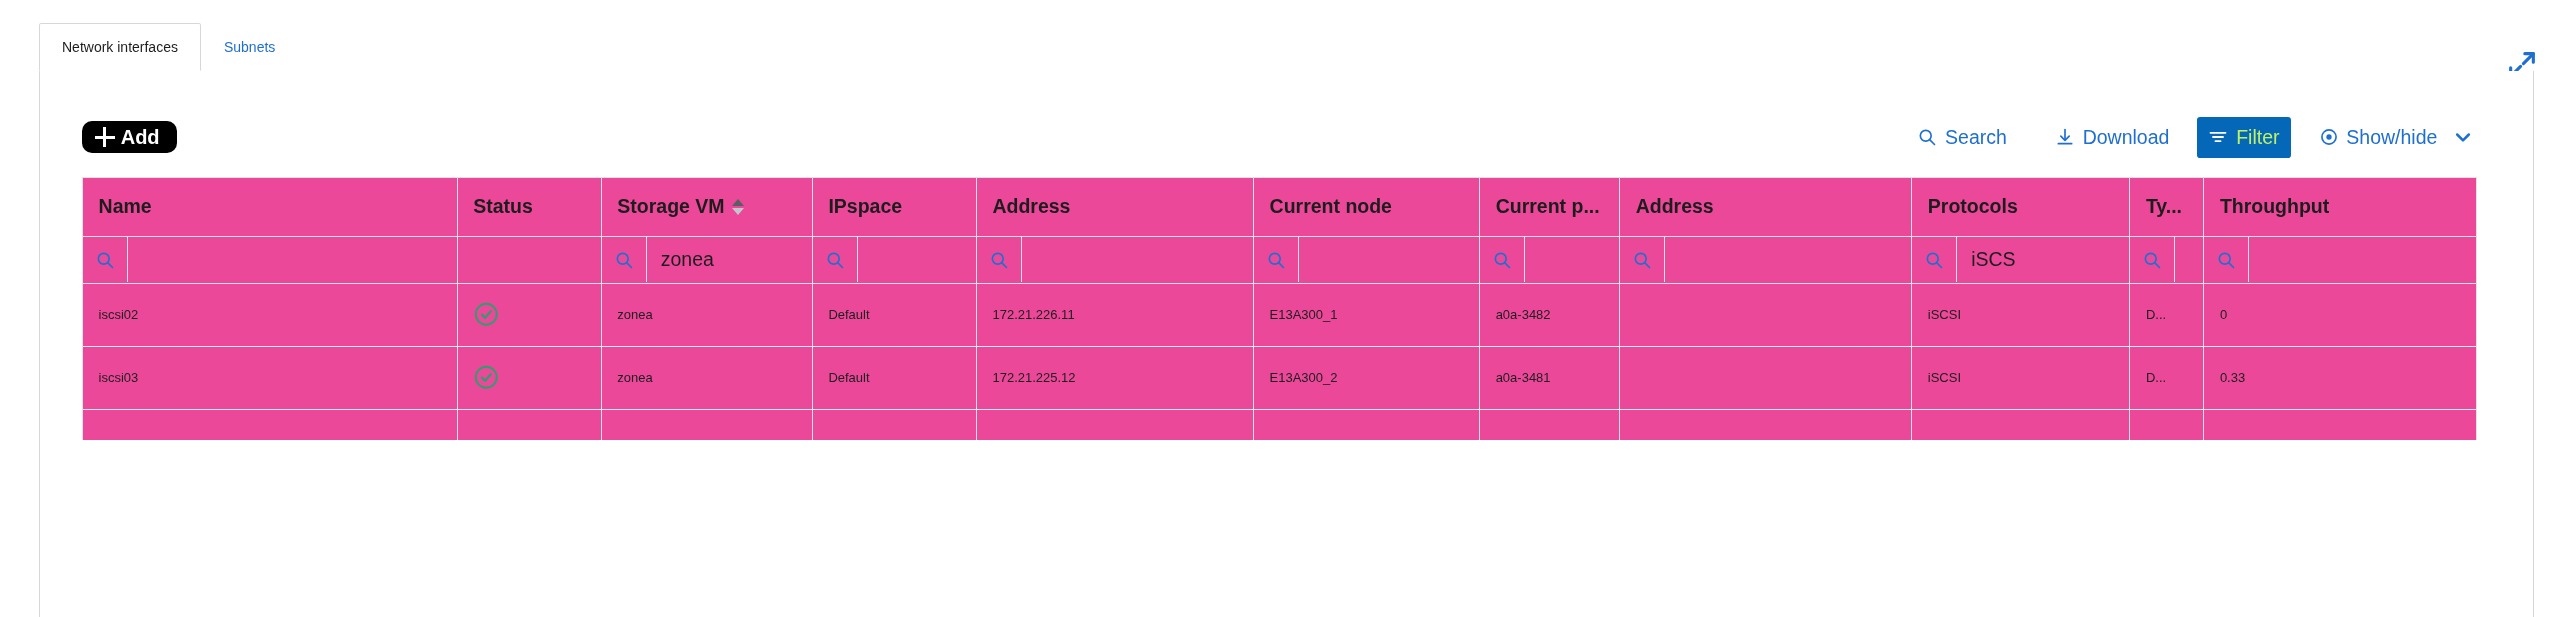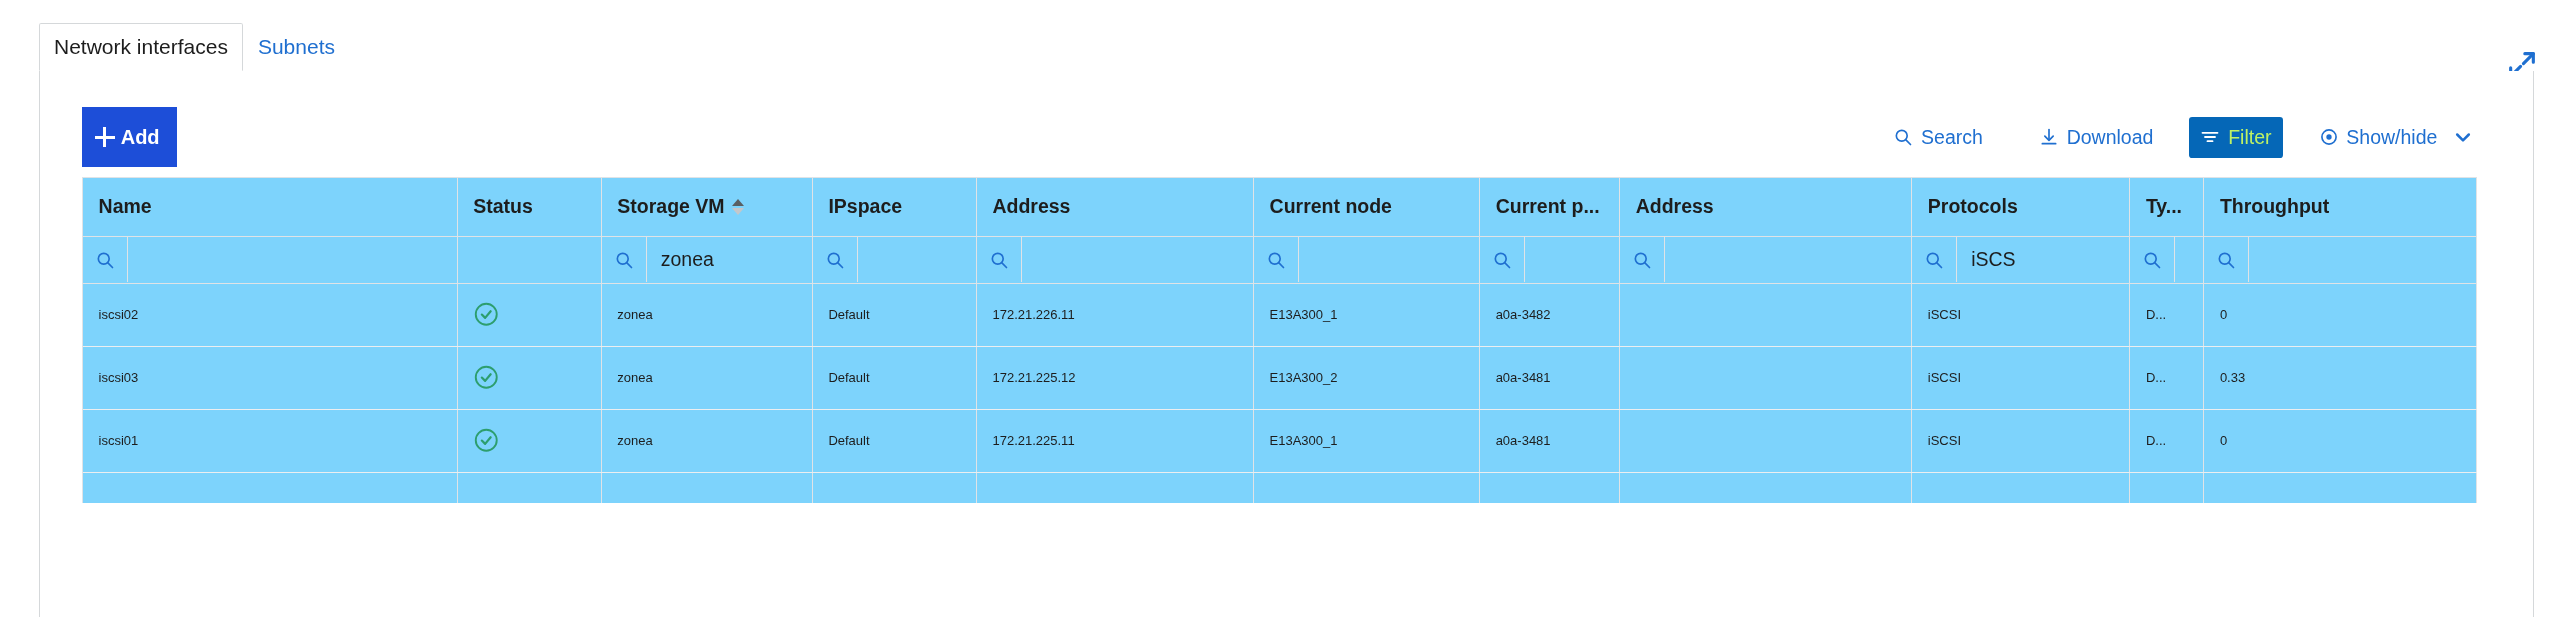--- a/index.html
+++ b/index.html
@@ -28,22 +28,22 @@
     left: 39px;
     top: 23.4px;
     display: flex;
     align-items: flex-end;
     height: 48px;
   }
   .tab {
     height: 48px;
     display: flex;
     align-items: center;
-    padding: 0 14px;
-    font-size: 21px;
+    padding: 0 22px;
+    font-size: 14px;
     box-sizing: border-box;
     white-space: nowrap;
   }
   .tab.active {
     color: #1d1d1d;
     background: #ffffff;
     border: 0.8px solid #d5d8da;
     border-bottom: 0.8px solid #ffffff;
     border-radius: 2.3px 2.3px 0 0;
     position: relative;
@@ -91,25 +91,25 @@
     position: absolute;
     left: 42px;
     top: 44px;
     width: 2411px;
     height: 44px;
     display: flex;
     align-items: center;
     justify-content: space-between;
   }
   .add-button {
-    background: #1d4ed8;
+    background: #000000;
     color: #ffffff;
     border: none;
-    border-radius: 0;
-    height: 60px;
+    border-radius: 10px;
+    height: 32px;
     padding: 0 17px 0 12.5px;
     font-size: 20px;
     font-weight: bold;
     font-family: "Liberation Sans", sans-serif;
     display: inline-flex;
     align-items: center;
     gap: 6.2px;
     cursor: pointer;
   }
   .plus-icon {
@@ -122,21 +122,21 @@
     content: "";
     position: absolute;
     background: #ffffff;
   }
   .plus-icon::before { left: 0; top: 8.6px; width: 20px; height: 3.1px; }
   .plus-icon::after { top: 0; left: 8.6px; height: 20px; width: 3.1px; }
 
   .toolbar-right {
     display: flex;
     align-items: center;
-    gap: 16px;
+    gap: 8px;
   }
   .tool-item {
     display: inline-flex;
     align-items: center;
     gap: 7.8px;
     color: #1f6fd0;
     font-size: 19.5px;
     padding: 0 20px;
     height: 41px;
     cursor: pointer;
@@ -153,21 +153,21 @@
 
   
   .table-wrap {
     position: absolute;
     left: 42px;
     top: 106px;
     width: 2395px;
     border: 0.8px solid #e0e3e6;
     border-bottom: none;
     box-sizing: border-box;
-    background: #7dd3fc;
+    background: #ec4899;
   }
   table.grid {
     border-collapse: collapse;
     table-layout: fixed;
     width: 2394px;
   }
   table.grid th, table.grid td {
     border-right: 0.8px solid #e0e3e6;
     box-sizing: border-box;
     text-align: left;
@@ -570,40 +570,20 @@
               <td class="link">zonea</td>
               <td>Default</td>
               <td>172.21.225.12</td>
               <td>E13A300_2</td>
               <td class="link">a0a-3481</td>
               <td></td>
               <td>iSCSI</td>
               <td>D...</td>
               <td class="num">0.33</td>
             </tr>
-            <tr class="data-row">
-              <td>iscsi01</td>
-              <td class="cell-center">
-                <span class="status-ok">
-                  <svg width="26.5" height="26.5" viewBox="0 0 24 24" fill="none" stroke="#2d9e6e" stroke-width="1.7">
-                      <circle cx="12" cy="12" r="9.5"></circle>
-                      <polyline points="8,12.3 11,15.3 16,9.3" stroke-width="2" stroke-linecap="round" stroke-linejoin="round"></polyline>
-                    </svg>
-                </span>
-              </td>
-              <td class="link">zonea</td>
-              <td>Default</td>
-              <td>172.21.225.11</td>
-              <td>E13A300_1</td>
-              <td class="link">a0a-3481</td>
-              <td></td>
-              <td>iSCSI</td>
-              <td>D...</td>
-              <td class="num">0</td>
-            </tr>
             <tr class="data-row partial">
               <td></td>
               <td></td>
               <td></td>
               <td></td>
               <td></td>
               <td></td>
               <td></td>
               <td></td>
               <td></td>

